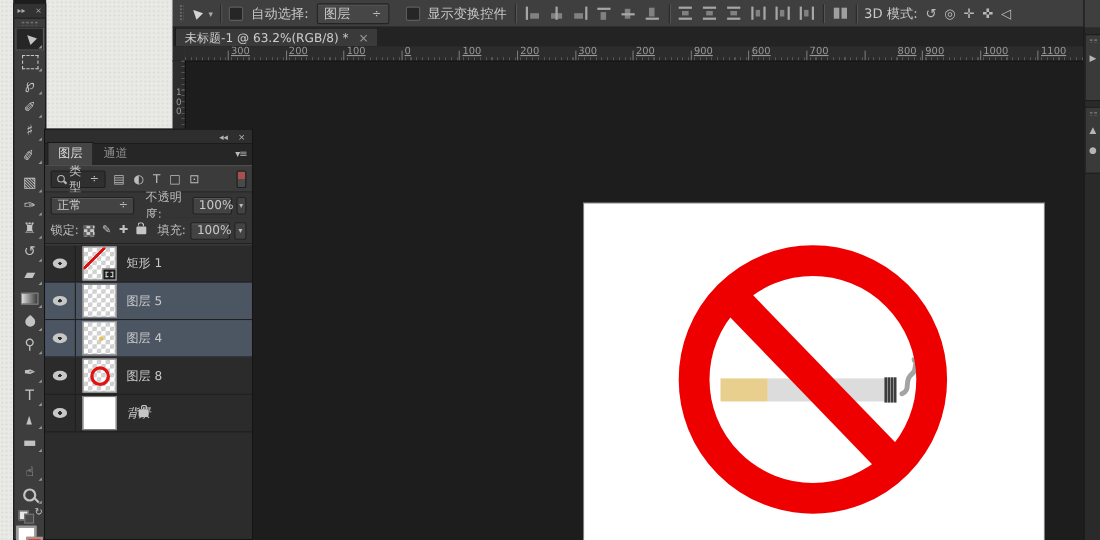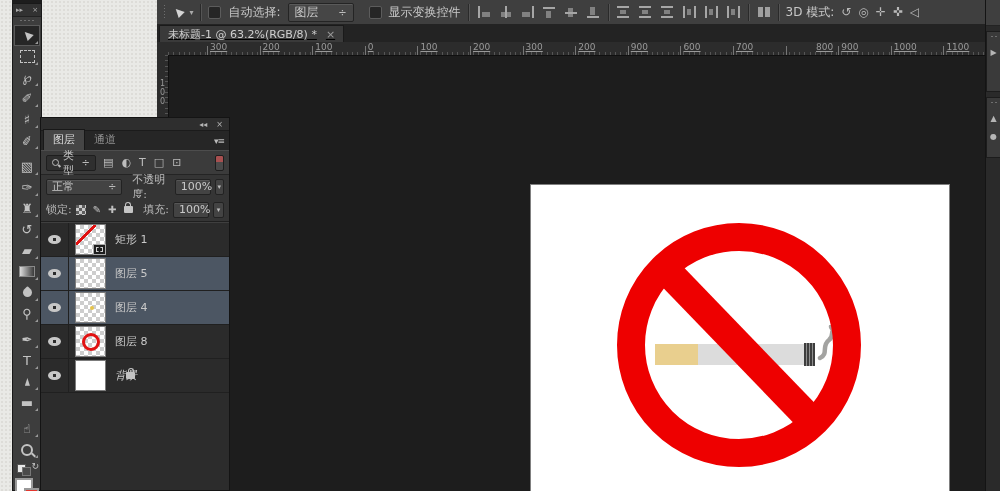--- a/index.html
+++ b/index.html
@@ -33,21 +33,21 @@
   .ic-align-right  {background:linear-gradient(#b9b9b9,#b9b9b9) 12px 1px/2px 12px no-repeat,linear-gradient(#8d8d8d,#8d8d8d) 2px 7px/8px 5px no-repeat;}
   .ic-align-top    {background:linear-gradient(#b9b9b9,#b9b9b9) 1px 2px/12px 2px no-repeat,linear-gradient(#8d8d8d,#8d8d8d) 4px 6px/5px 7px no-repeat;}
   .ic-align-vcenter{background:linear-gradient(#b9b9b9,#b9b9b9) 1px 7px/12px 2px no-repeat,linear-gradient(#8d8d8d,#8d8d8d) 4px 3px/5px 9px no-repeat;}
   .ic-align-bottom {background:linear-gradient(#b9b9b9,#b9b9b9) 1px 11px/12px 2px no-repeat,linear-gradient(#8d8d8d,#8d8d8d) 4px 2px/5px 8px no-repeat;}
   .ic-dist-top,.ic-dist-vcenter,.ic-dist-bottom{background:linear-gradient(#b9b9b9,#b9b9b9) 1px 1px/12px 2px no-repeat,linear-gradient(#b9b9b9,#b9b9b9) 1px 11px/12px 2px no-repeat,linear-gradient(#8d8d8d,#8d8d8d) 4px 5px/6px 4px no-repeat;}
   .ic-dist-left,.ic-dist-hcenter,.ic-dist-right{background:linear-gradient(#b9b9b9,#b9b9b9) 1px 1px/2px 12px no-repeat,linear-gradient(#b9b9b9,#b9b9b9) 12px 1px/2px 12px no-repeat,linear-gradient(#8d8d8d,#8d8d8d) 5px 4px/4px 6px no-repeat;}
   .ic-auto-align-layers{background:linear-gradient(#b0b0b0,#b0b0b0) 2px 2px/5px 10px no-repeat,linear-gradient(#b0b0b0,#b0b0b0) 9px 2px/5px 10px no-repeat;}
   .t3{font-size:12px;color:#b9b9b9;}
 
   
-  #tab-bar{left:157px;top:25px;width:828px;height:17px;background:#232323;display:flex;align-items:center;text-decoration:underline;}
+  #tab-bar{left:157px;top:25px;width:828px;height:17px;background:#232323;display:flex;align-items:center;}
   #doc-tab{margin-left:2px;height:16px;background:#3a3a3a;border:1px solid #1a1a1a;border-bottom:none;
     display:flex;align-items:center;gap:9px;padding:0 8px;font-size:11px;color:#cfcfcf;}
   #doc-tab .close{color:#9a9a9a;font-size:11px;}
   #ruler-corner{left:157px;top:42px;width:11px;height:13px;background:#2c2c2c;border-right:1px solid #454545;border-bottom:1px solid #101010;}
   #ruler-h{left:168px;top:42px;width:817px;height:13px;background:#2c2c2c;border-bottom:1px solid #101010;
     font-size:9px;color:#999;overflow:hidden;
     background-image:repeating-linear-gradient(to right,#555 0 1px,transparent 1px 5.26px);
     background-size:100% 3px;background-position:0 100%;background-repeat:no-repeat;}
   .rtick{position:absolute;bottom:0;width:1px;height:9px;background:#777;}
   .rnum{position:absolute;top:0;padding-left:3px;text-decoration:underline;}

